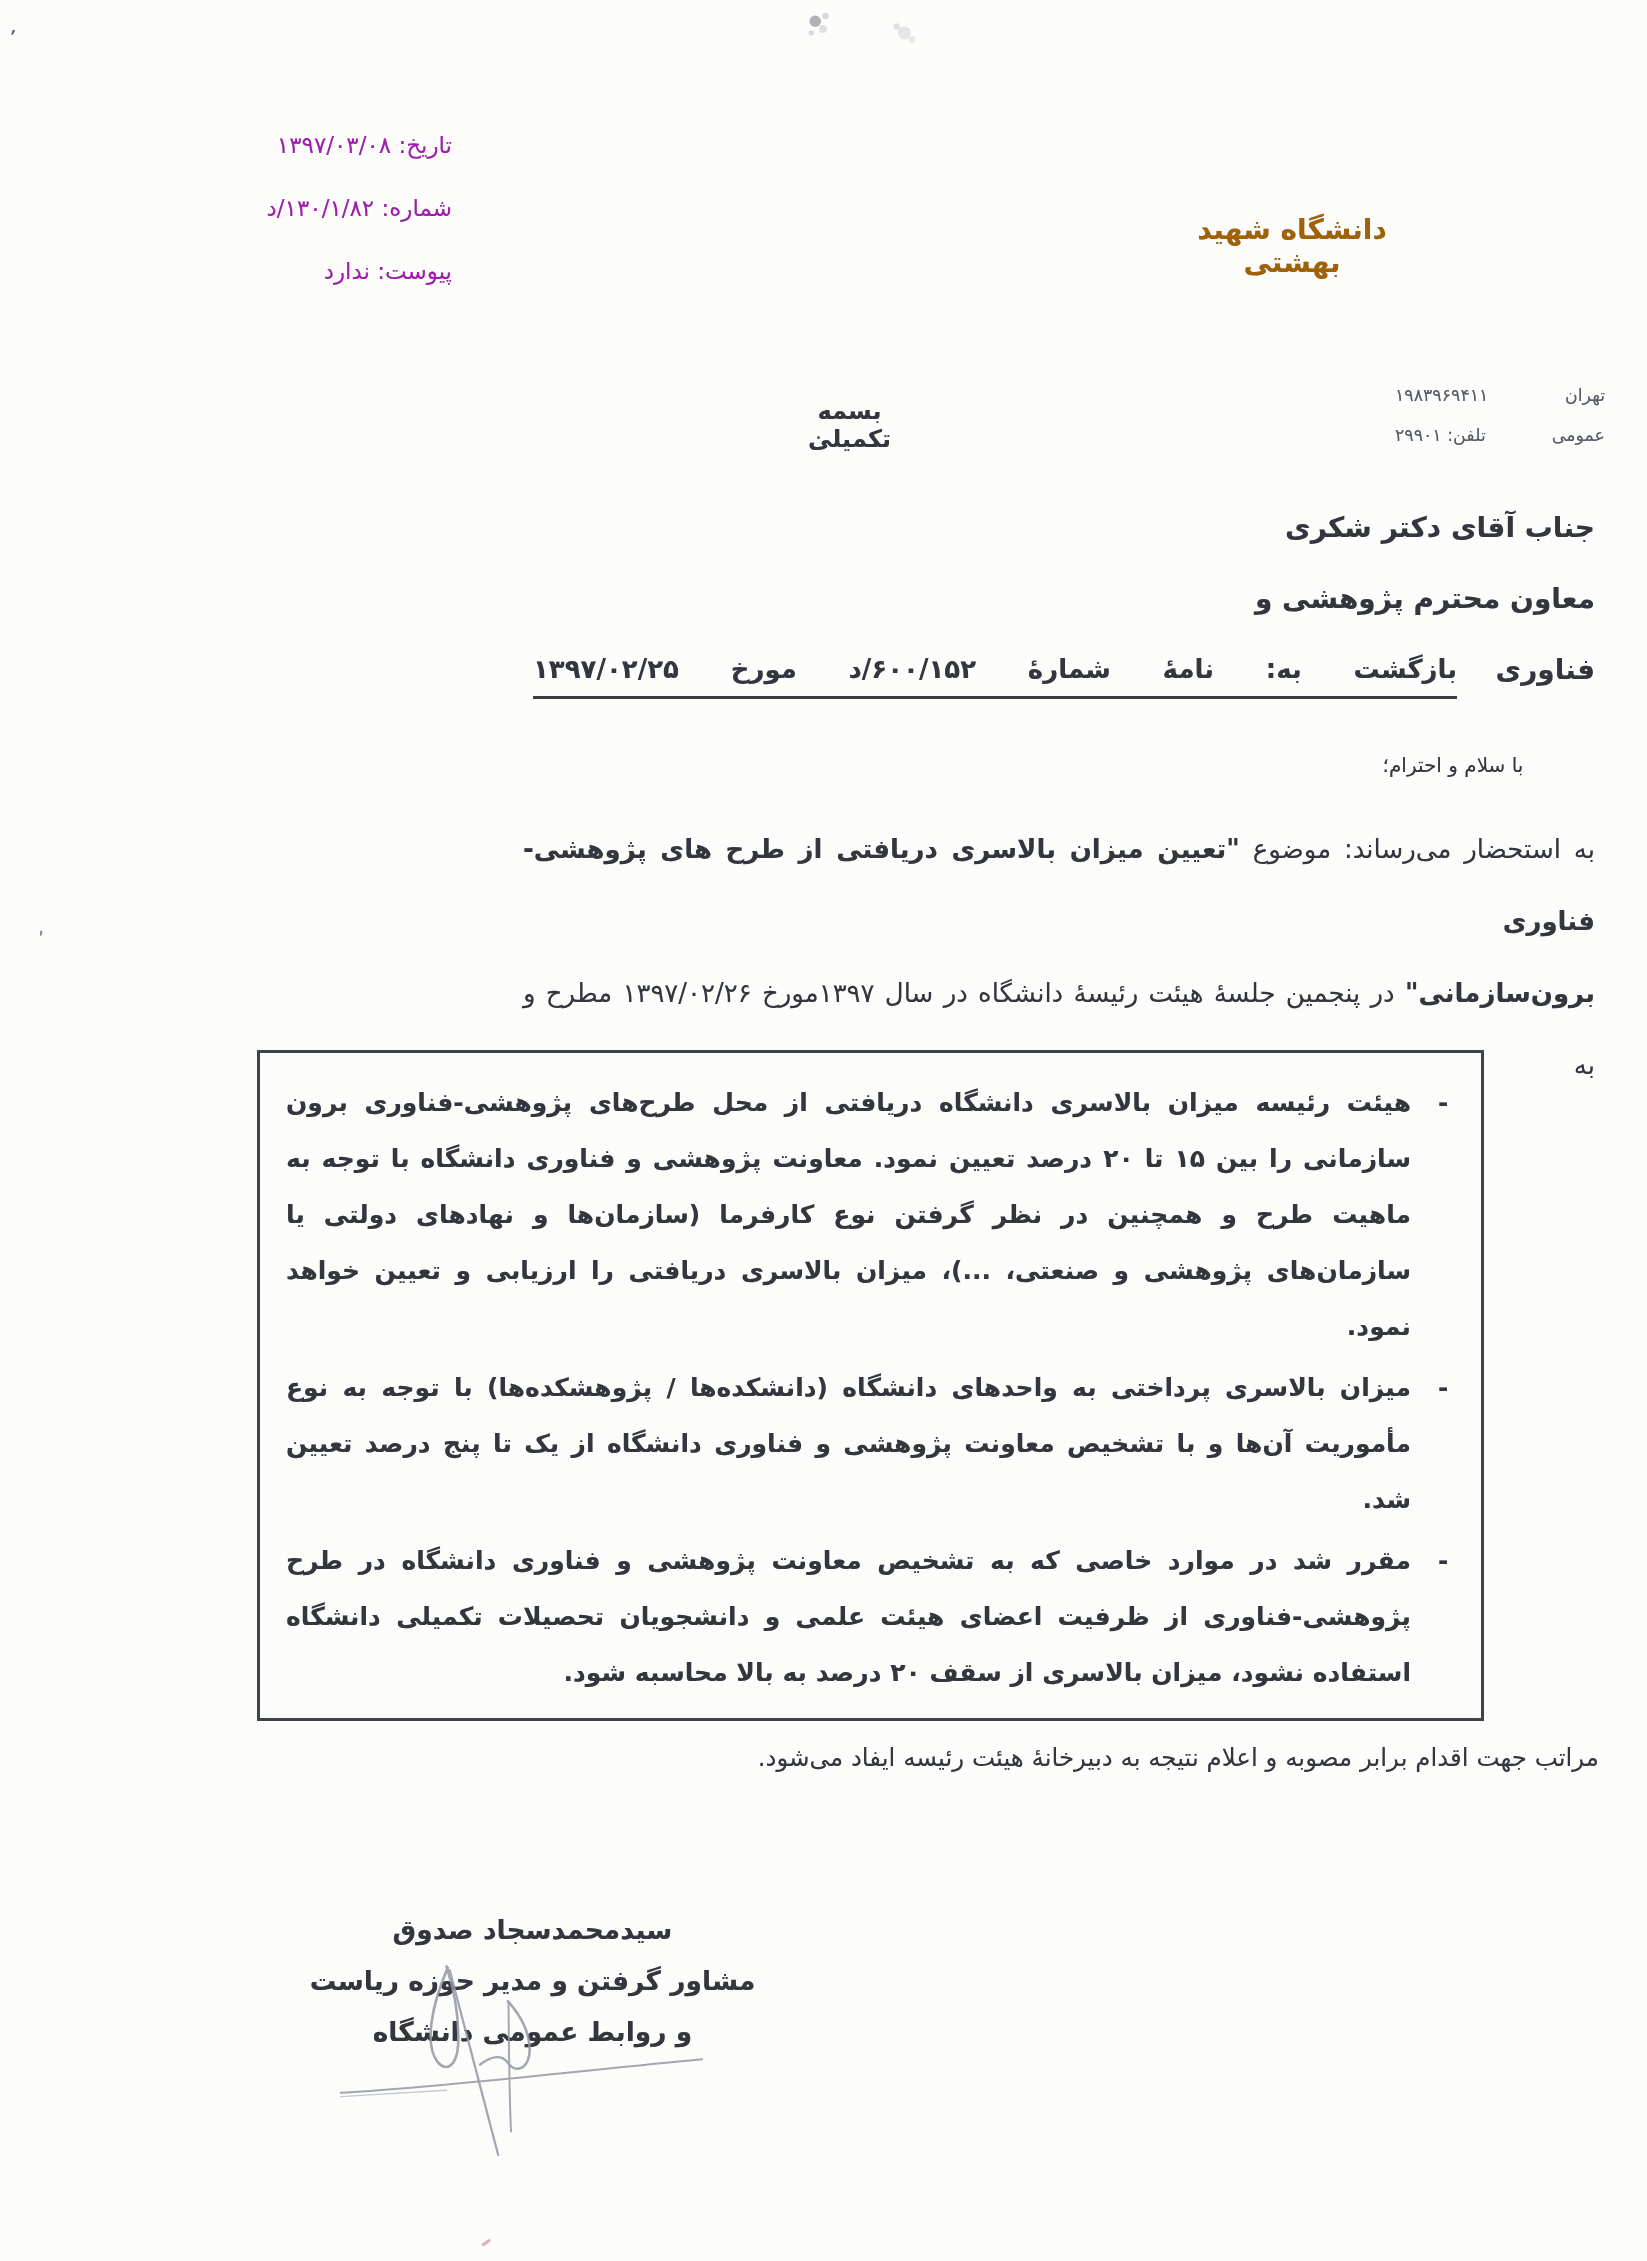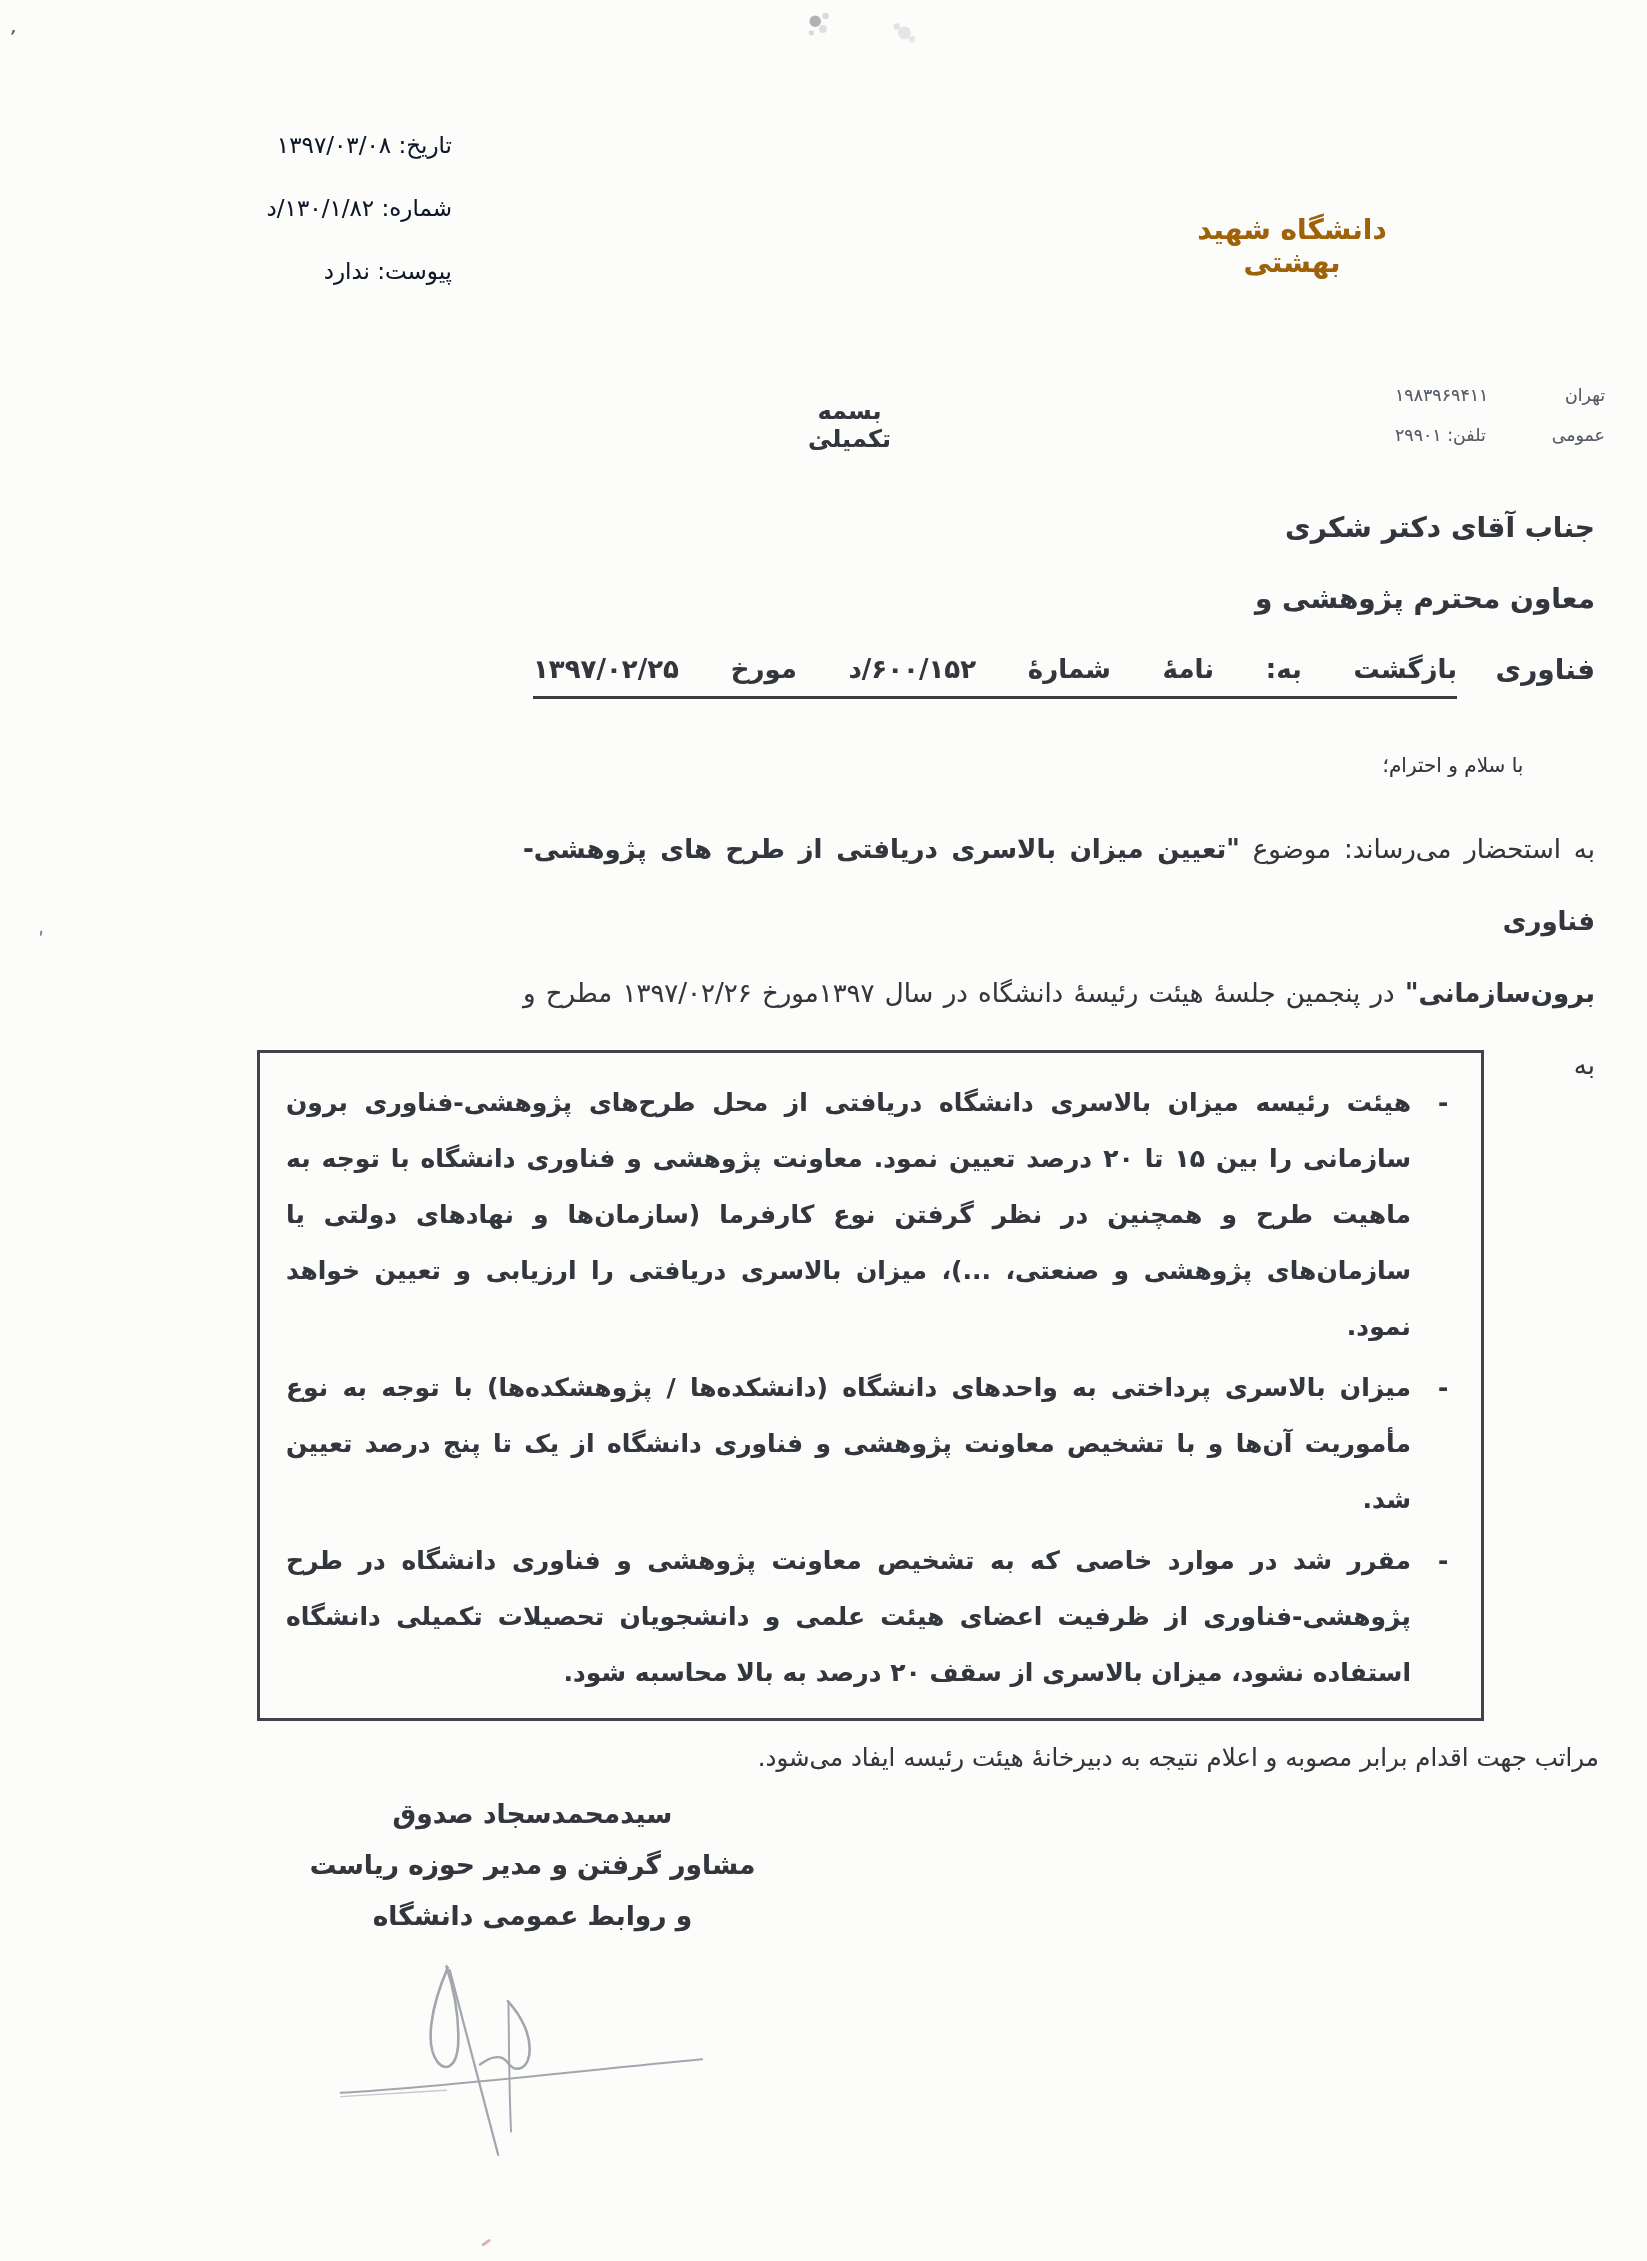--- a/index.html
+++ b/index.html
@@ -5,21 +5,21 @@
   html,body{margin:0;padding:0;background:#f4f4f2;}
   .page{
     position:relative;width:1647px;height:2261px;background:#fcfcfa;
     font-family:"DejaVu Sans",sans-serif;direction:rtl;color:#33363d;
     overflow:hidden;
   }
   .page *{box-sizing:border-box;}
   .txtsoft{text-shadow:0 0 0.6px rgba(60,65,90,.35);}
 
   .meta{position:absolute;top:114px;left:194px;width:258px;text-align:right;
-        font-size:23px;line-height:63px;color:#0f172a;}
+        font-size:23px;line-height:63px;color:#a21caf;}
   .university{position:absolute;top:213px;left:1150px;width:284px;text-align:center;
         font-size:28px;font-weight:bold;color:#a16207;letter-spacing:0.6px;}
   .contact{position:absolute;top:375px;left:1395px;width:210px;font-size:17.4px;
         color:#565c66;line-height:40px;}
   .contact-line{display:flex;justify-content:space-between;}
   .basmala{position:absolute;top:397px;left:775px;width:149px;text-align:center;
         font-size:24px;font-weight:bold;}
   .recipient{position:absolute;top:492px;left:1227px;width:368px;text-align:right;
         font-size:28px;font-weight:bold;line-height:71px;}
   .reference{position:absolute;top:654px;left:533px;width:924px;
@@ -35,21 +35,21 @@
 
   .box{position:absolute;left:257px;top:1050px;width:1227px;min-height:591px;
         border:3.2px solid #3f434b;padding:22px 30px 17px 26px;}
   .bullet{position:relative;padding-right:40px;font-size:25px;font-weight:bold;
         line-height:56px;text-align:justify;color:#33363d;}
   .bullet + .bullet{margin-top:5.2px;}
   .dash{position:absolute;right:2.6px;top:0;}
 
   .closing{position:absolute;top:1743px;left:478px;width:1121px;font-size:24.5px;
         text-align:right;}
-  .signature{position:absolute;top:1788px;left:287px;width:491px;text-align:center;
+  .signature{position:absolute;top:1904px;left:287px;width:491px;text-align:center;
         font-size:26.5px;font-weight:bold;line-height:51px;}
   .sig-svg{position:absolute;left:320px;top:1956px;}
 
   .smudges{position:absolute;left:801px;top:3.2px;}
   .apostrophe{position:absolute;left:9px;top:26px;font-size:20.7px;color:#5a5a60;
         transform:rotate(8deg);}
   .margin-mark{position:absolute;left:39px;top:927px;font-size:19.4px;color:#83858c;
         transform:rotate(-12deg);}
   .basmala-dot{position:absolute;left:815px;top:419px;font-size:22px;color:#55575e;}
   .red-mark{position:absolute;left:481px;top:2241px;width:10.3px;height:2.6px;

